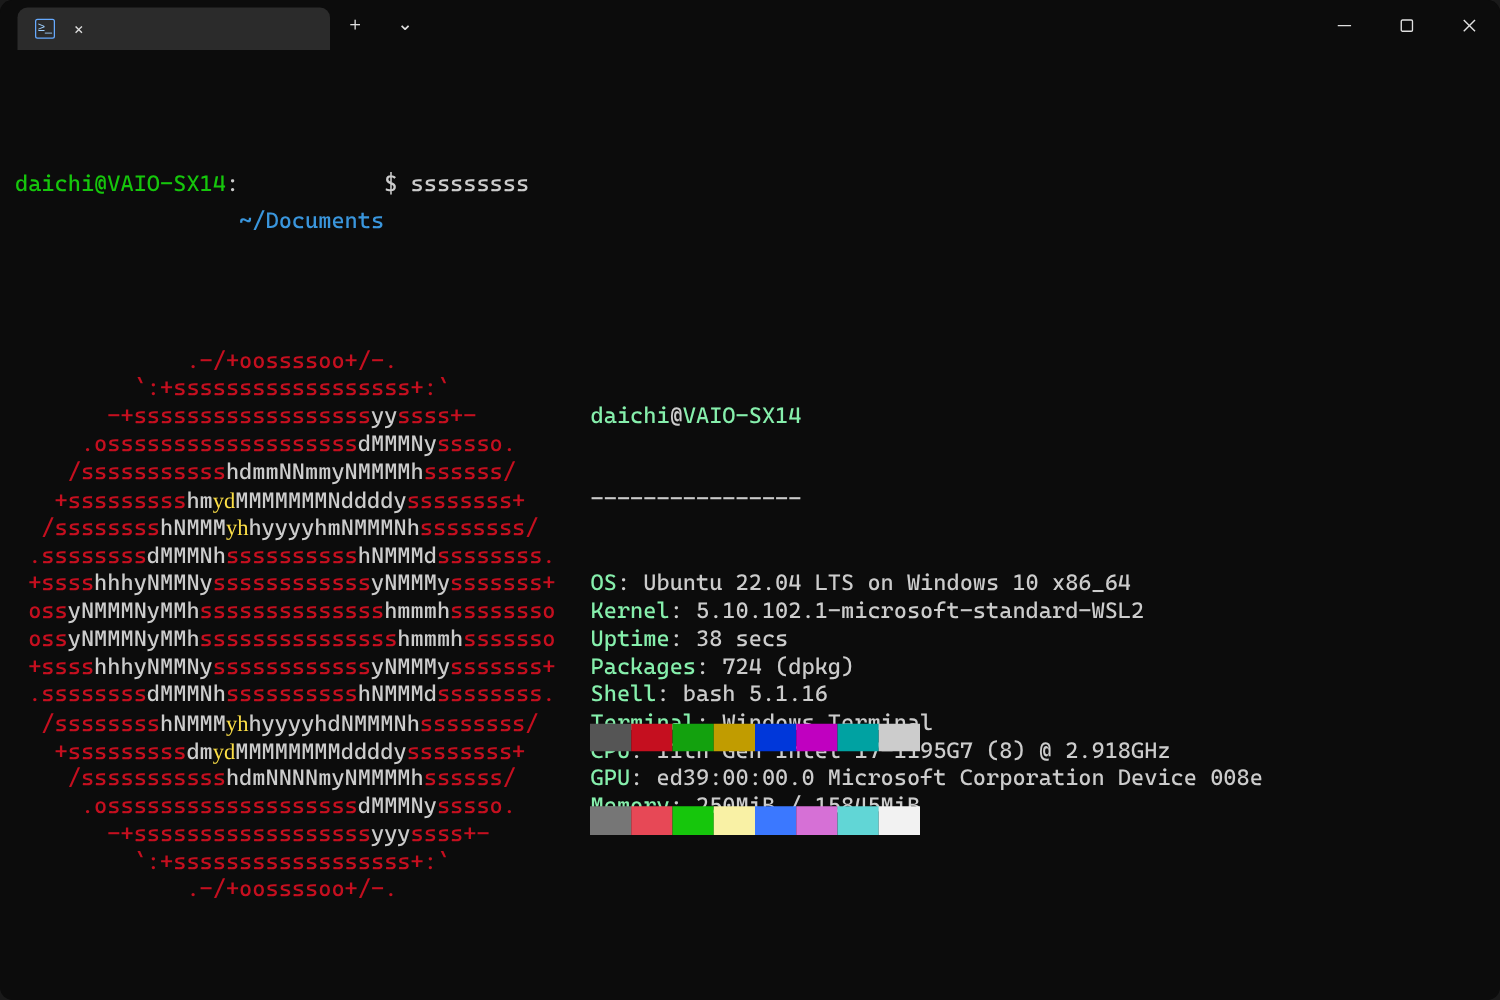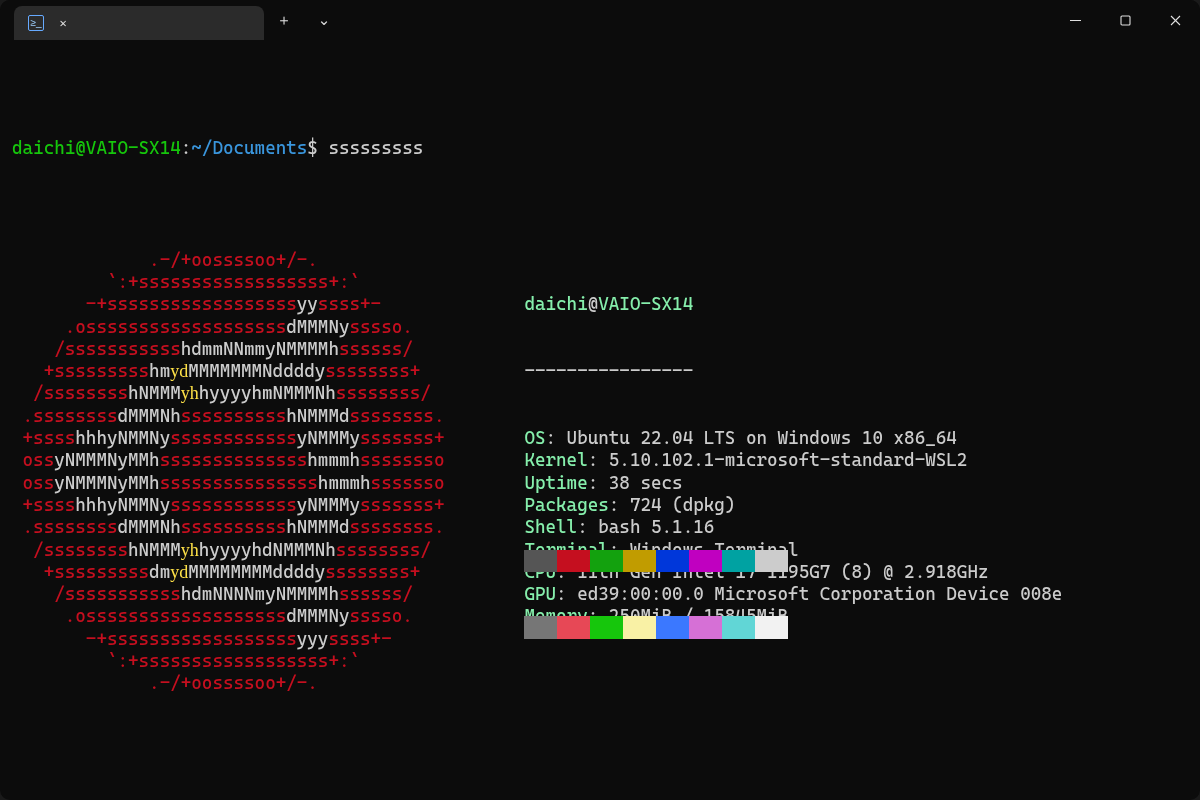--- a/index.html
+++ b/index.html
@@ -71,29 +71,29 @@
 
   
   .term {
     flex:1;
     padding: 8px 12px 8px 12px;
     color:#cccccc;
     white-space: pre;
     overflow:hidden;
   }
   .g{color:#16c60c;}
-  .cy{color:#3a96dd;}   
+  .cy{color:#3a96dd;margin-top:29px;}   
   .w{color:#cccccc;}
   .r{color:#c50f1f;}
   .br{color:#86efac;text-align:center;}
   .by{color:#fde047;font-family:Liberation Serif, serif;}
 
   .row{display:flex;}
 
-  .neo{display:flex;gap:80px;}
+  .neo{display:flex;gap:28px;}
   .logo{letter-spacing:0;}
   .logo div{height:22.3px;}
   .info{padding-top:0px;}
   .info div{height:22.3px;}
 
   .swatches{display:flex;margin-top:11px;}
   .sw{width:33px;height:17px;}
   .swrow{display:flex;}
 </style>
 </head>

